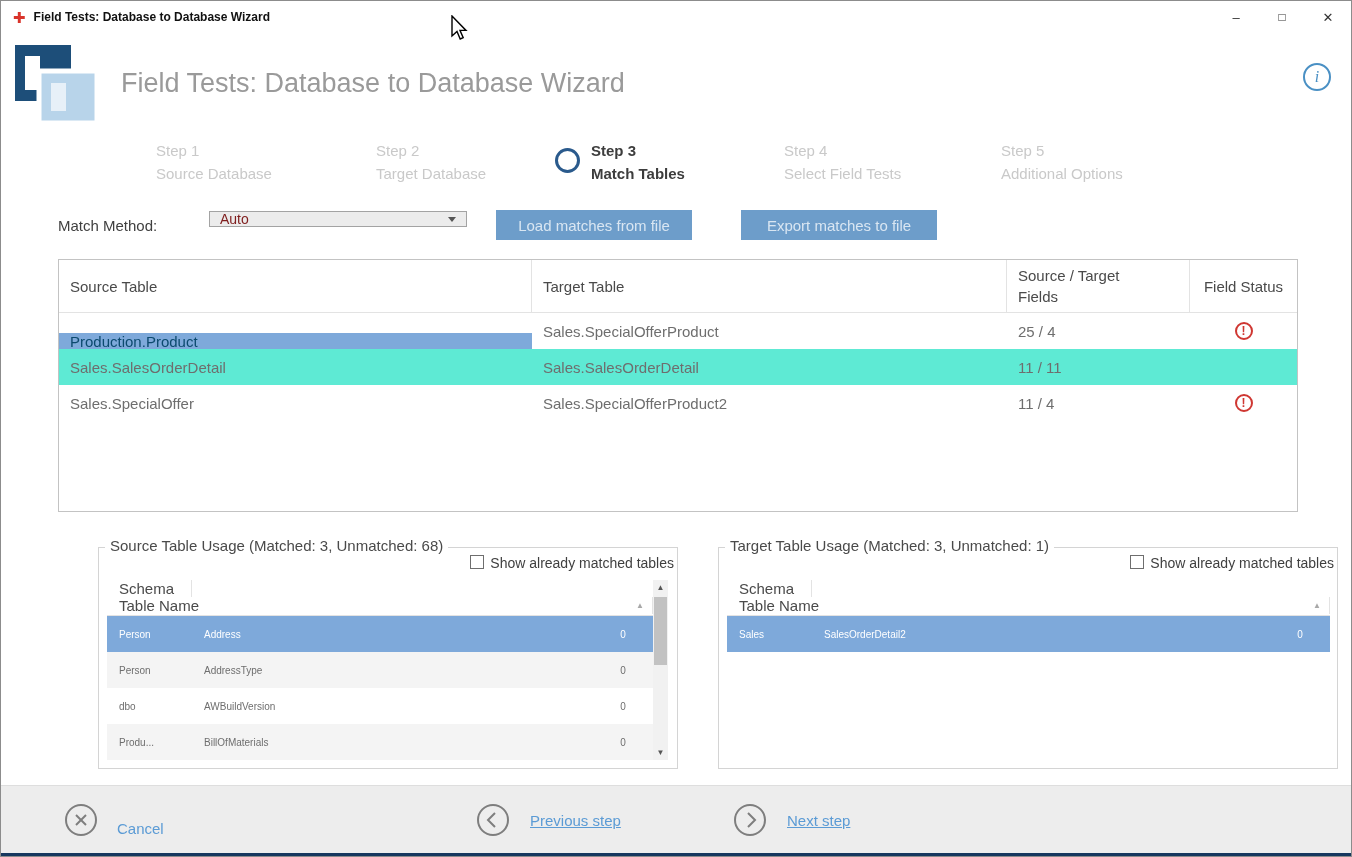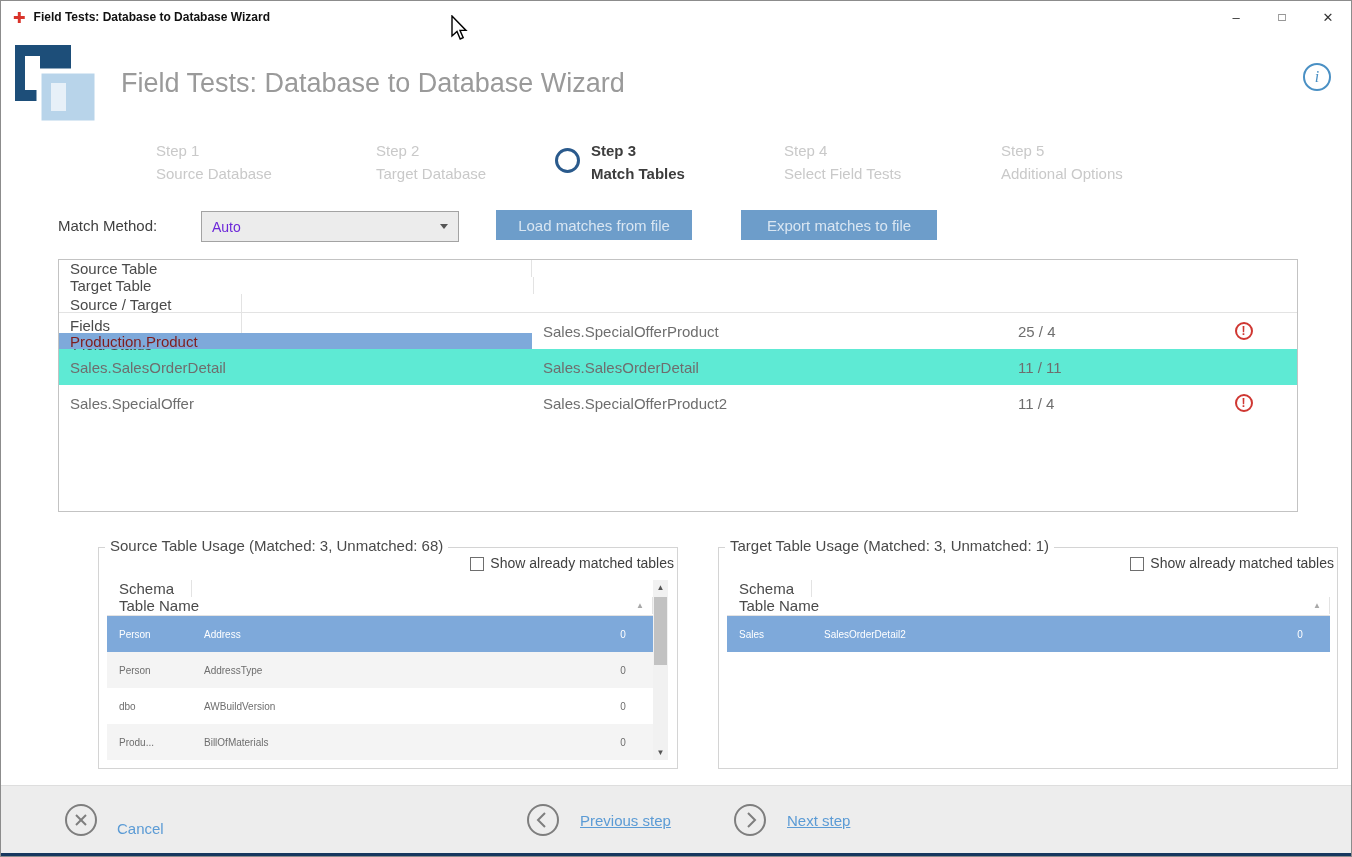--- a/index.html
+++ b/index.html
@@ -28,56 +28,56 @@
 
   
   .step { position:absolute; top:138px; font-size:15px; color:#c9c9c9; }
   .step div { line-height:23px; }
   .step.active { color:#3d3d3d; font-weight:600; }
   .step-circle { position:absolute; left:554px; top:147px; width:25px; height:25px;
                  border:3px solid #2a5a8c; border-radius:50%; background:#fff; }
 
   
   .mm-label { position:absolute; left:57px; top:216px; font-size:15px; color:#3f3f3f; }
-  .mm-select { position:absolute; left:200px; top:210px; width:258px; height:31px;
+  .mm-select { position:absolute; left:208px; top:210px; width:258px; height:16px;
                background:#ececec; border:1px solid #a3a3a3; display:flex;
-               align-items:center; padding:0 10px; font-size:14px; color:#6d28d9; }
+               align-items:center; padding:0 10px; font-size:14px; color:#7f1d1d; }
   .mm-select .chev { margin-left:auto; width:0; height:0;
                border-left:4px solid transparent; border-right:4px solid transparent;
                border-top:5px solid #555; }
   .btn-blue { position:absolute; top:209px; width:196px; height:30px;
               background:#6d9dca; color:#d9e6f2; font-size:15px; display:flex;
               align-items:center; justify-content:center; cursor:default; }
   .btn-load { left:495px; } .btn-export { left:740px; }
 
   
   .grid { position:absolute; left:57px; top:258px; width:1240px; height:253px;
           border:1px solid #c3c3c3; background:#fff; }
-  .grid-head { display:flex; height:53px; border-bottom:1px solid #e3e3e3;flex-direction:column; }
+  .grid-head { display:flex; height:53px; border-bottom:1px solid #e3e3e3; }
   .ghc { display:flex; align-items:center; padding-left:11px; font-size:15px;
          color:#4a4a4a; border-right:1px solid #e3e3e3; }
   .ghc:last-child { border-right:none; justify-content:center; padding-left:0; }
   .c1 { width:473px; } .c2 { width:475px; } .c3 { width:183px; } .c4 { width:107px; }
   .ghc .wrapnarrow { display:block; width:120px; line-height:21px; }
   .grid-row { display:flex; height:36px; font-size:15px; color:#6e6e6e; }
   .grid-row.alt { background:#5eead4; }
   .gcell { display:flex; align-items:center; padding-left:11px; }
   .gcell.status { justify-content:center; padding-left:0; }
-  .gcell.sel { background:#7ea9da; color:#7f1d1d;margin-top:20px; }
+  .gcell.sel { background:#7ea9da; color:#0c4a6e;margin-top:20px; }
   .err-icon { width:18px; height:18px; border:2px solid #cf3732; border-radius:50%;
               color:#cf3732; font-weight:700; font-size:12px; display:flex;
               align-items:center; justify-content:center; }
 
   
   .groupbox { position:absolute; top:546px; height:222px; border:1px solid #d4d4d4;margin-left:40px; }
   .gb-left { left:57px; width:580px; } .gb-right { left:677px; width:620px; }
   .gb-legend { position:absolute; top:-11px; left:6px; background:#fff;
                padding:0 5px; font-size:15px; color:#4a4a4a; white-space:nowrap; }
   .gb-check { position:absolute; top:7px; right:3px; display:flex;
-              align-items:flex-end; font-size:14px; color:#3f3f3f; }
+              align-items:flex-start; font-size:14px; color:#3f3f3f; }
   .checkbox { width:14px; height:14px; border:1px solid #6e6e6e; background:#fff;
               margin-right:6px; }
 
   .utable { position:absolute; left:8px; top:32px; display:flex; }
   .ut-main { display:flex; flex-direction:column; }
   .ut-head { display:flex; height:36px; border-bottom:1px solid #e3e3e3;flex-direction:column; }
   .uhc { display:flex; align-items:center; padding-left:12px; font-size:15px;
          color:#4a4a4a; border-right:1px solid #e3e3e3; }
   .uhc:last-child { border-right:none; }
   .uhc.name { flex:1; justify-content:space-between; padding-right:8px; }
@@ -97,21 +97,21 @@
   .sb-arrow.down { position:absolute; bottom:0; left:0; right:0; }
   .sb-thumb { position:absolute; left:1px; right:1px; top:17px; height:68px;
               background:#c2c2c2; }
 
   
   .footer { position:absolute; left:0; right:0; bottom:3px; height:68px;
             background:#ededed; border-top:1px solid #dedede; }
   .foot-item { position:absolute; top:17px; display:flex; align-items:center; }
   .foot-label { font-size:15px; color:#5b9bd5; }
   .foot-label.u { text-decoration:underline; }
-  .fi-cancel { left:63px;align-items:flex-end; } .fi-prev { left:525px; } .fi-next { left:732px; }
+  .fi-cancel { left:63px;align-items:flex-end; } .fi-prev { left:475px; } .fi-next { left:732px; }
   .fi-cancel .foot-label { margin-left:19px; }
   .fi-prev .foot-label, .fi-next .foot-label { margin-left:20px; }
   .bottom-strip { position:absolute; left:0; right:0; bottom:0; height:3px;
                   background:#16375e; }
 
   .cursor { position:absolute; left:449px; top:14px; z-index:50; }
 </style>
 </head>
 <body>
 

